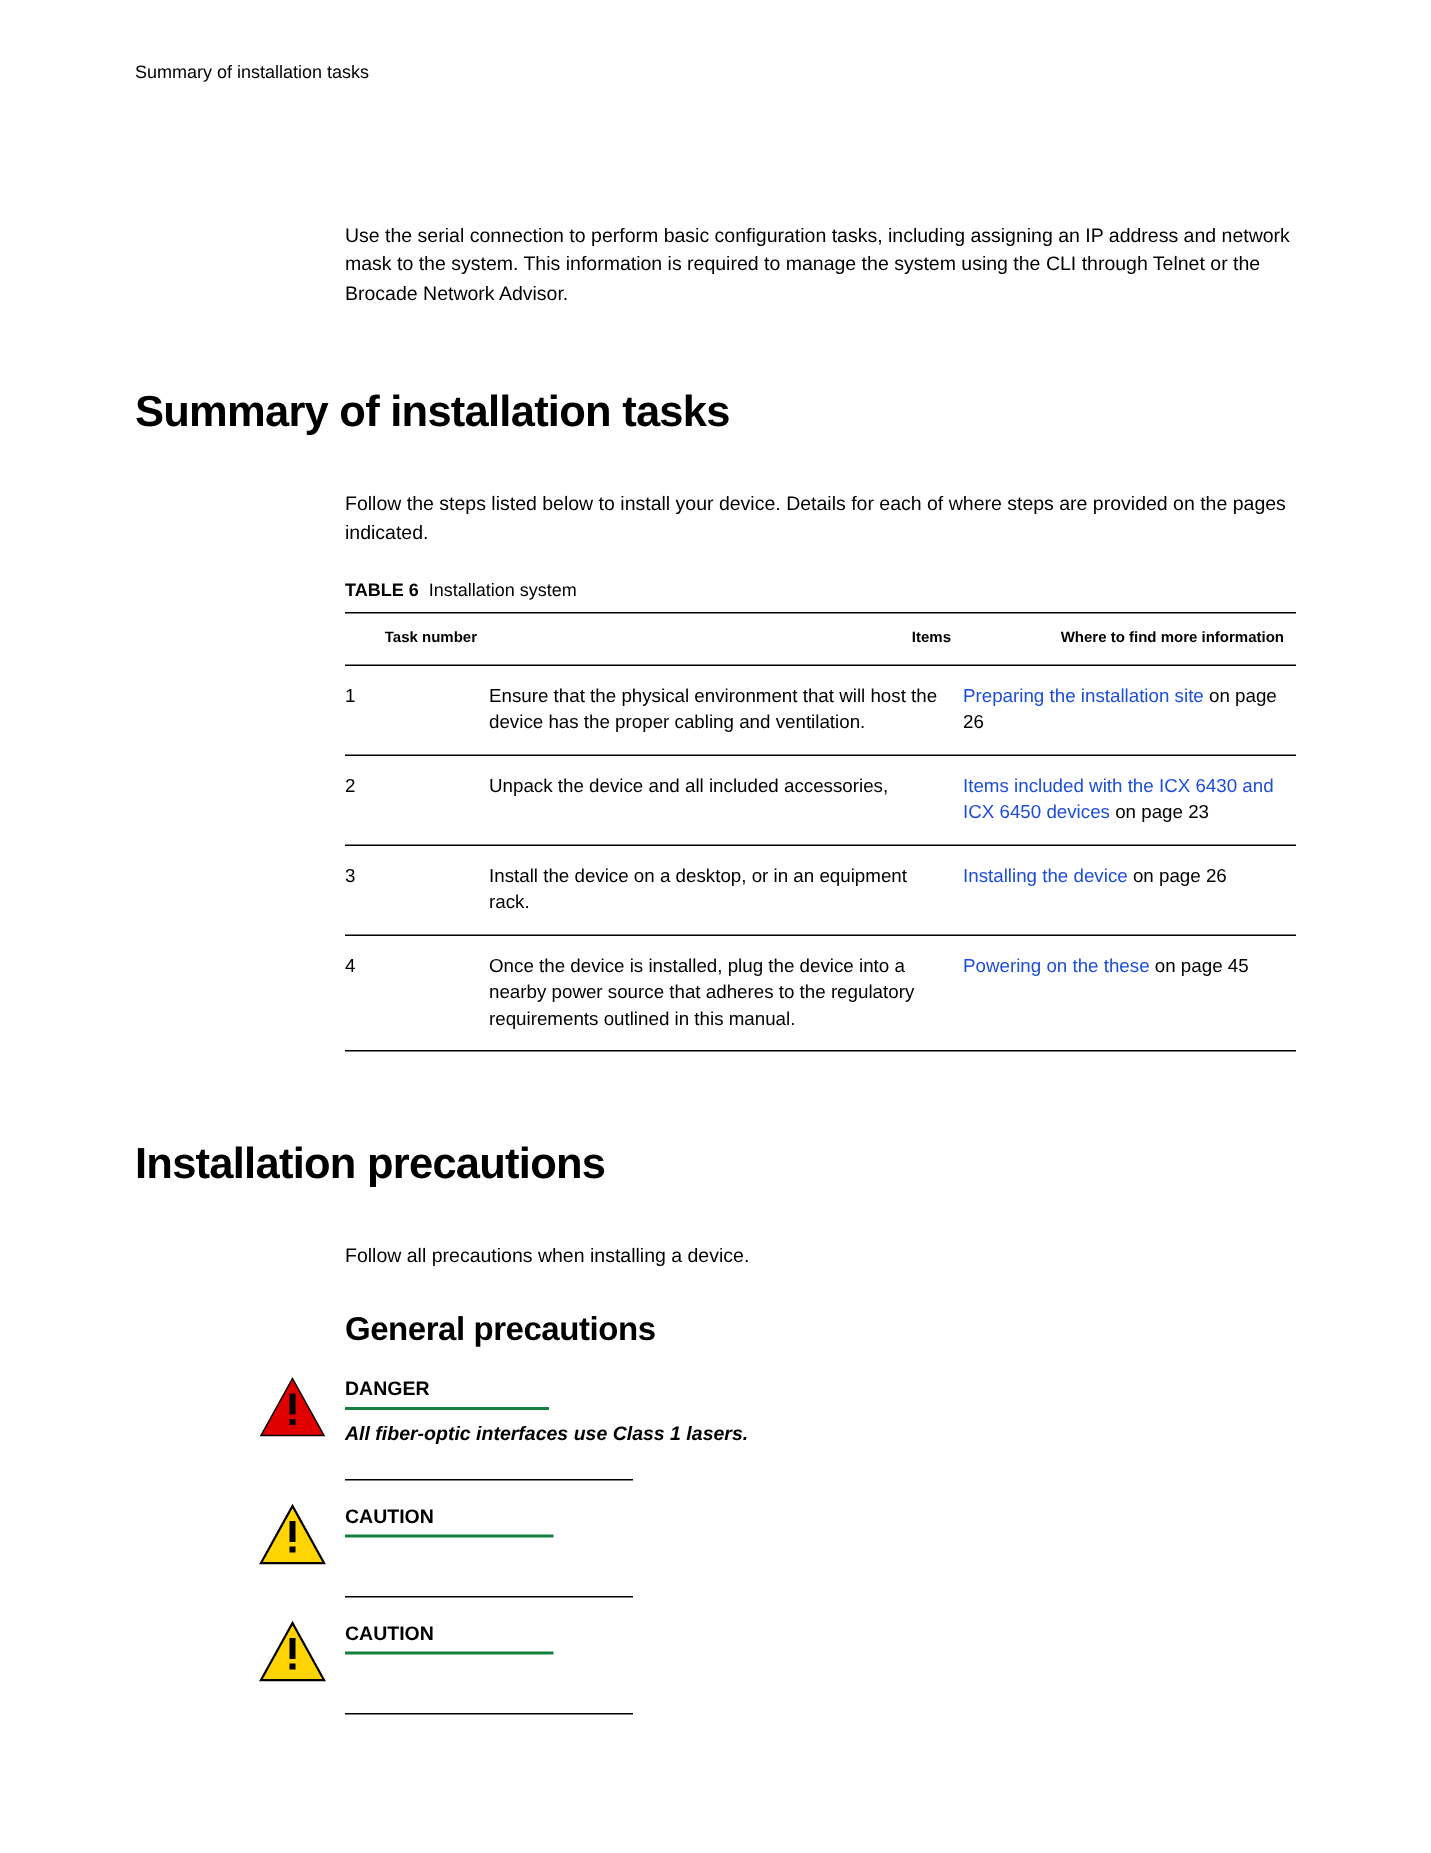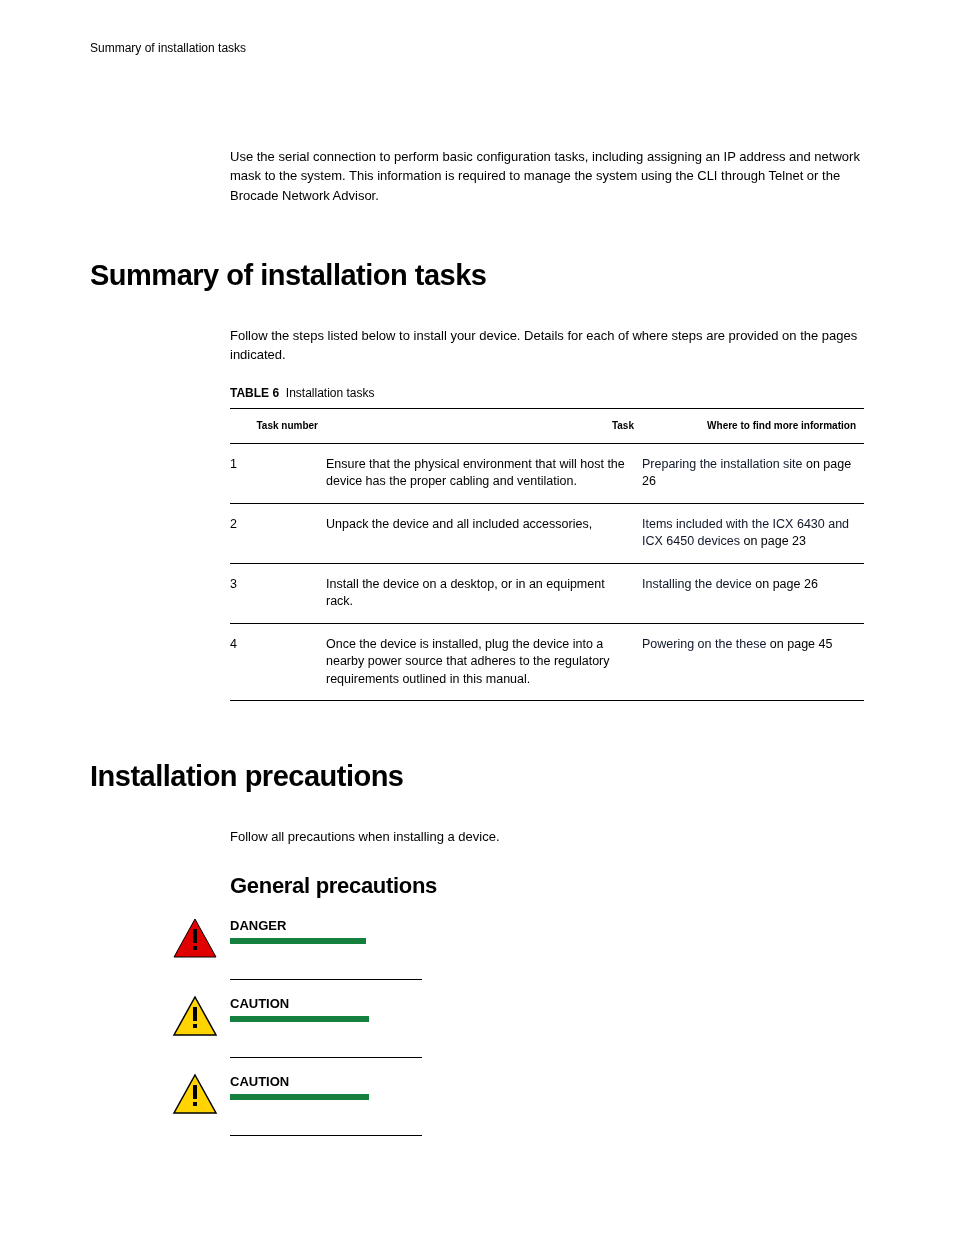--- a/index.html
+++ b/index.html
@@ -71,21 +71,21 @@
       vertical-align: top;
       font-size: 12.5px;
       line-height: 1.4;
     }
     table tr:last-child td {
       border-bottom: 1.5px solid #000;
     }
     .col-num { width: 88px; }
     .col-task { width: 308px; }
     .link {
-      color: #0f172a;
+      color: #1d4ed8;
     }
     .section-gap {
       height: 55px;
     }
     .callout {
       display: flex;
       align-items: flex-start;
       margin-bottom: 20px;
     }
     .callout-icon {
@@ -94,21 +94,21 @@
       margin-right: 12px;
       flex-shrink: 0;
     }
     .callout-content {
       flex: 1;
     }
     .callout-label {
       font-weight: bold;
       font-size: 13px;
       display: inline-block;
-      border-bottom: 6px solid #15803d;
+      border-bottom: 2px solid #15803d;
       padding-bottom: 3px;
       margin-bottom: 6px;
       padding-right: 80px;
     }
     .callout-text {
       font-weight: bold;
       font-size: 13px;
       line-height: 1.5;
     }
     .danger-text {
@@ -128,28 +128,28 @@
 
 <div class="header-title">Summary of installation tasks</div>
 
 <div class="intro-paragraph">Use the serial connection to perform basic configuration tasks, including assigning an IP address and network mask to the system. This information is required to manage the system using the CLI through Telnet or the Brocade Network Advisor.</div>
 
 <h1>Summary of installation tasks</h1>
 
 <div class="body-text">Follow the steps listed below to install your device. Details for each of where steps are provided on the pages indicated.</div>
 
 <div class="table-caption">
-  <span class="label">TABLE 6</span>&nbsp;&nbsp;<span>Installation tasks</span>
+  <span class="label">TABLE 6</span>&nbsp;&nbsp;<span>Installation system</span>
 </div>
 
 <table>
   <thead>
     <tr>
       <th class="col-num">Task number</th>
-      <th class="col-task">Task</th>
+      <th class="col-task">Items</th>
       <th>Where to find more information</th>
     </tr>
   </thead>
   <tbody>
     <tr>
       <td>1</td>
       <td>Ensure that the physical environment that will host the device has the proper cabling and ventilation.</td>
       <td><span class="link">Preparing the installation site</span><span> on page 26</span></td>
     </tr>
     <tr>
@@ -180,20 +180,21 @@
 
 <div class="callout-body-wrap">
   <div class="callout">
     <svg class="callout-icon" viewBox="0 0 46 42">
       <polygon points="23,2 44,40 2,40" fill="#E00000" stroke="#000" stroke-width="1"></polygon>
       <rect x="21" y="12" width="4" height="14" fill="#000"></rect>
       <rect x="21" y="29" width="4" height="4" fill="#000"></rect>
     </svg>
     <div class="callout-content">
       <div class="callout-label">DANGER</div>
+      <div class="callout-text danger-text">All fiber-optic interfaces use Class 1 lasers.</div>
     </div>
   </div>
 </div>
 
 <div class="callout-rule"></div>
 
 <div class="callout-body-wrap">
   <div class="callout">
     <svg class="callout-icon" viewBox="0 0 46 42">
       <polygon points="23,2 44,40 2,40" fill="#FFD400" stroke="#000" stroke-width="1.5"></polygon>

